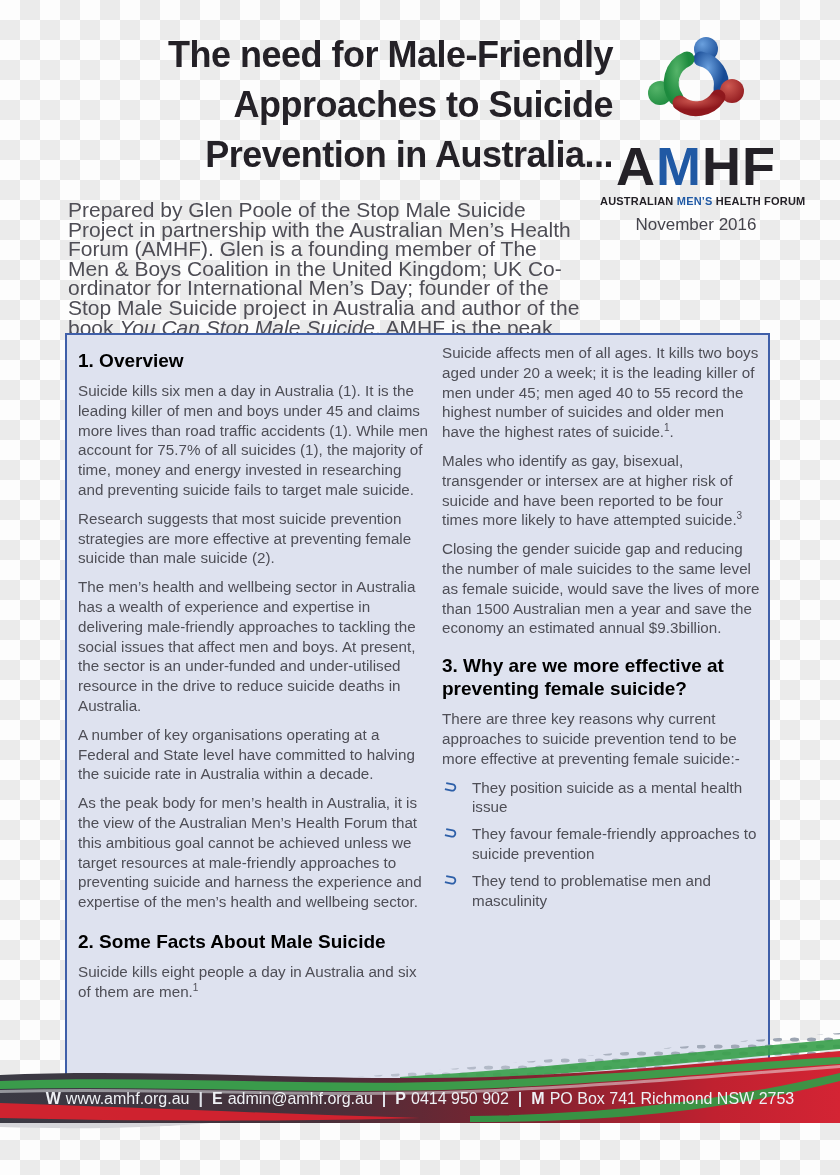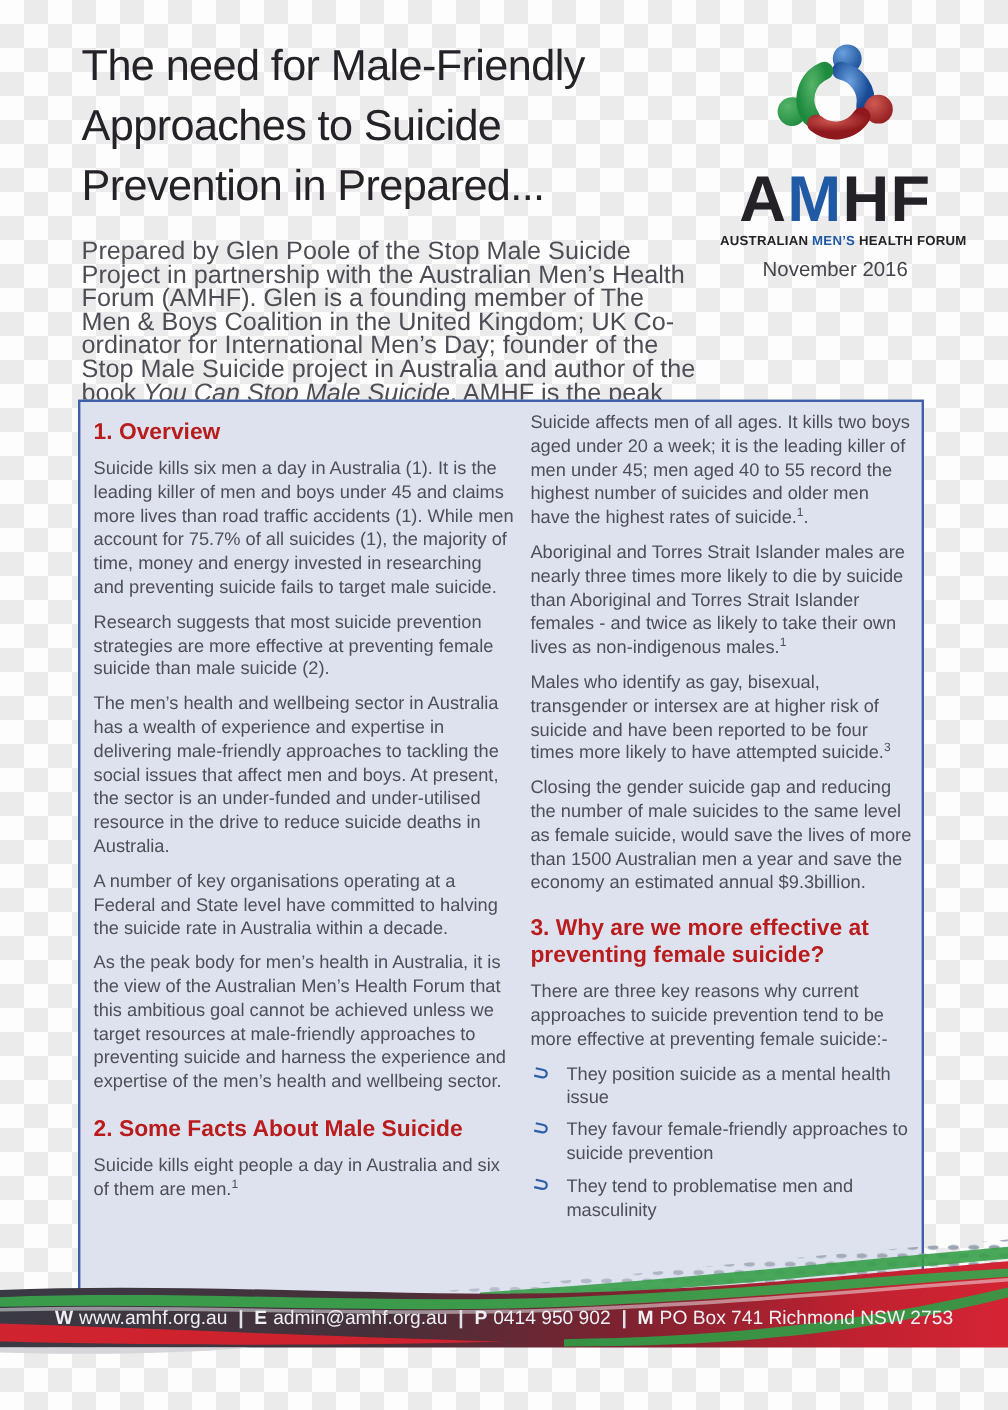--- a/index.html
+++ b/index.html
@@ -3,38 +3,38 @@
 <meta charset="utf-8">
 <style>
   html,body{margin:0;padding:0;}
   .page{
     position:relative; width:840px; height:1175px; overflow:hidden;
     font-family:"Liberation Sans", sans-serif;
     background:conic-gradient(#ebebeb 0 25%, #fdfdfd 0 50%, #ebebeb 0 75%, #fdfdfd 0) 0 0/40px 40px;
   }
   
   .title{position:absolute; left:68px; top:30px; width:545px; margin:0;
-    font-size:36px; font-weight:normal; line-height:50px; letter-spacing:-0.5px; color:#242127;}
+    font-size:36px; font-weight:bold; line-height:50px; letter-spacing:-0.5px; color:#242127;text-align:right;}
   .title span{display:block;}
   .intro{position:absolute; left:68px; top:200px; width:514px; margin:0;
     font-size:21px; line-height:19.6px; color:#4e4d55;}
   .logo-block{position:absolute; left:600px; top:36px; width:192px; text-align:center;}
   .swirl{display:block; margin:0 auto 4px auto;}
   .amhf{font-size:54px; font-weight:bold; letter-spacing:1px; line-height:52px; color:#242127;}
   .blue{color:#2059a4;}
   .tagline{margin-top:3px; font-size:11px; font-weight:bold; letter-spacing:0.2px; color:#242127; white-space:nowrap;}
   .date{margin-top:8px; font-size:17px; color:#45444c;}
   
   .content-box{position:absolute; left:65px; top:333px; width:705px; height:762px;
     box-sizing:border-box; background:#dee2ef; border:2px solid #3f5fa9;
     padding:8px 8px 0 11px; display:flex;}
   .col{color:#4e4e56; font-size:15.2px; line-height:19.8px;}
   .col-left{width:352px; margin-right:12px; flex:none;}
   .col-right{flex:1;}
-  .col h2{margin:6px 0 9px 0; font-size:19px; line-height:23px; font-weight:bold; color:#b91c1c;}
+  .col h2{margin:6px 0 9px 0; font-size:19px; line-height:23px; font-weight:bold; color:#000000;}
   .col h2.mt{margin-top:18px;}
   .col h2.mt3{margin-top:16px;}
   .col p{margin:0 0 9px 0;}
   sup{font-size:10px; line-height:0;}
   .bullets{list-style:none; margin:4px 0 0 0; padding:0;}
   .bullets li{display:flex; margin:0 0 7px 0;}
   .bicon{flex:none; width:22px; margin-right:8px; font-weight:bold; font-size:16px;
     color:#2d5fa8; transform:rotate(12deg); line-height:19.8px;}
   
   .wave{position:absolute; left:0; top:1015px;}
@@ -44,21 +44,21 @@
   .contact .sep{font-weight:bold; margin:0 9px; color:#dfe2e8;}
 </style>
 </head>
 <body>
 
 <div class="page">
 
   <h1 class="title">
     <span>The need for Male-Friendly</span>
     <span>Approaches to Suicide</span>
-    <span>Prevention in Prepared...</span>
+    <span>Prevention in Australia...</span>
   </h1>
 
   <div class="logo-block">
     <svg class="swirl" viewBox="0 0 104 100" width="104" height="100" aria-hidden="true">
       <defs>
         <radialGradient id="gB" cx="35%" cy="30%" r="80%">
             <stop offset="0%" stop-color="#6aa0de"></stop>
             <stop offset="100%" stop-color="#174a94"></stop>
           </radialGradient>
         <radialGradient id="gG" cx="35%" cy="30%" r="80%">
@@ -90,21 +90,20 @@
       <p>Suicide kills six men a day in Australia (1). It is the leading killer of men and boys under 45 and claims more lives than road traffic accidents (1). While men account for 75.7% of all suicides (1), the majority of time, money and energy invested in researching and preventing suicide fails to target male suicide.</p>
       <p>Research suggests that most suicide prevention strategies are more effective at preventing female suicide than male suicide (2).</p>
       <p>The men’s health and wellbeing sector in Australia has a wealth of experience and expertise in delivering male-friendly approaches to tackling the social issues that affect men and boys. At present, the sector is an under-funded and under-utilised resource in the drive to reduce suicide deaths in Australia.</p>
       <p>A number of key organisations operating at a Federal and State level have committed to halving the suicide rate in Australia within a decade.</p>
       <p>As the peak body for men’s health in Australia, it is the view of the Australian Men’s Health Forum that this ambitious goal cannot be achieved unless we target resources at male-friendly approaches to preventing suicide and harness the experience and expertise of the men’s health and wellbeing sector.</p>
       <h2 class="mt">2. Some Facts About Male Suicide</h2>
       <p><span>Suicide kills eight people a day in Australia and six of them are men.</span><sup>1</sup></p>
     </div>
     <div class="col col-right">
       <p><span>Suicide affects men of all ages. It kills two boys aged under 20 a week; it is the leading killer of men under 45; men aged 40 to 55 record the highest number of suicides and older men have the highest rates of suicide.</span><sup>1</sup><span>.</span></p>
-      <p><span>Aboriginal and Torres Strait Islander males are nearly three times more likely to die by suicide than Aboriginal and Torres Strait Islander females - and twice as likely to take their own lives as non-indigenous males.</span><sup>1</sup></p>
       <p><span>Males who identify as gay, bisexual, transgender or intersex are at higher risk of suicide and have been reported to be four times more likely to have attempted suicide.</span><sup>3</sup></p>
       <p><span>Closing the gender suicide gap and reducing the number of male suicides to the same level as female suicide, would save the lives of more than 1500 Australian men a year and save the economy an estimated annual $9.3billion.</span></p>
       <h2 class="mt3">3. Why are we more effective at preventing female suicide?</h2>
       <p>There are three key reasons why current approaches to suicide prevention tend to be more effective at preventing female suicide:-</p>
       <ul class="bullets">
         <li>
             <span class="bicon">⊃</span>
             <span>They position suicide as a mental health issue</span>
           </li>
         <li>

